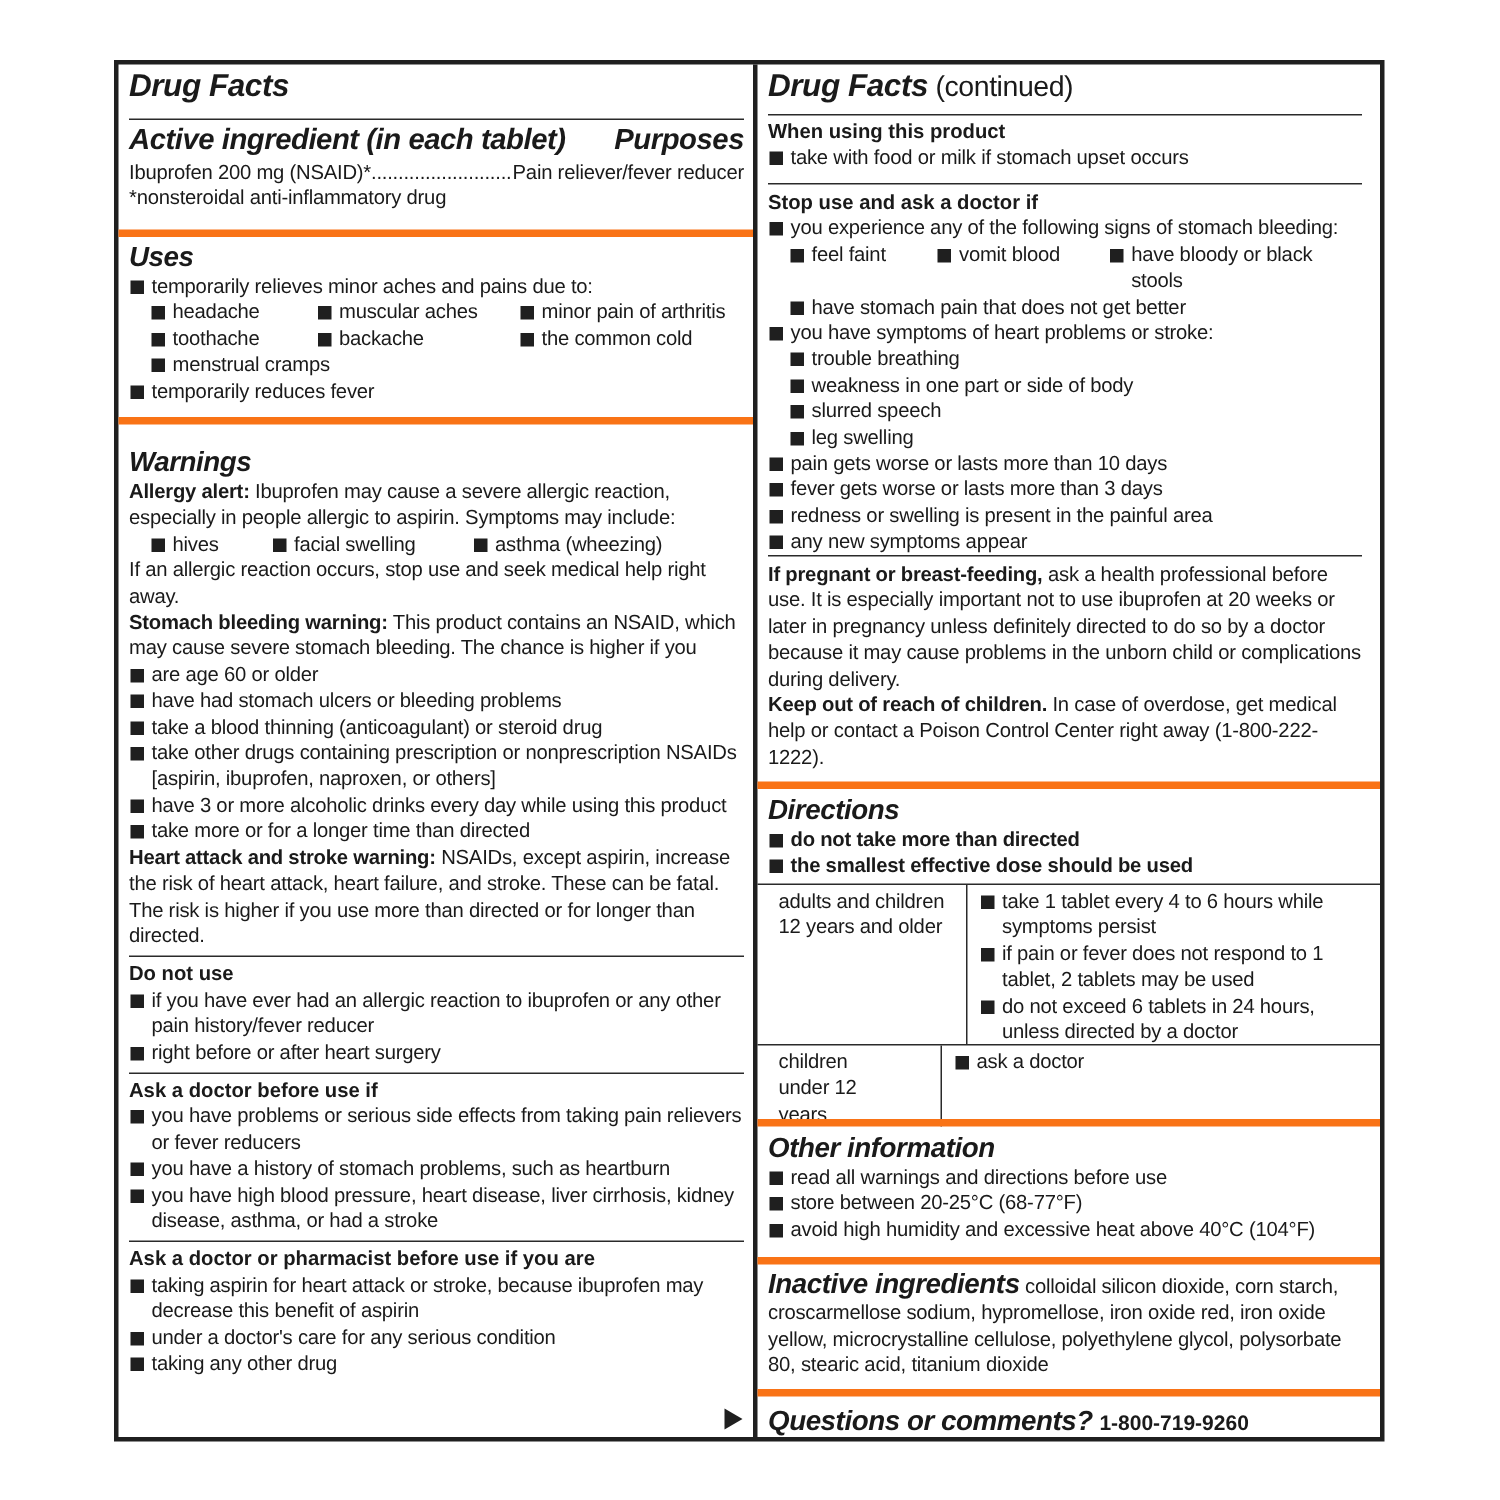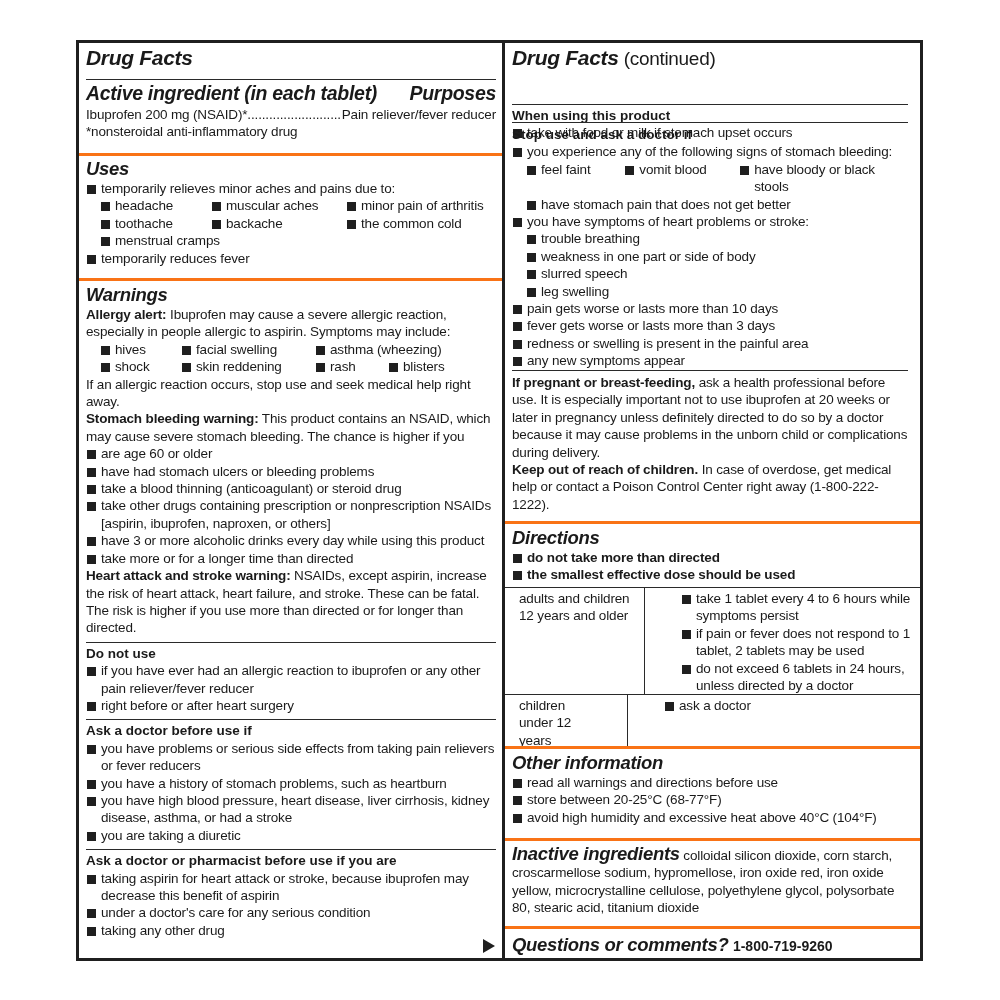--- a/index.html
+++ b/index.html
@@ -5,38 +5,38 @@
   html, body { margin: 0; padding: 0; background: #ffffff; }
   body { width: 1000px; height: 1000px; position: relative; overflow: hidden;
          font-family: "Liberation Sans", sans-serif; color: #1a1a1a; }
   .frame { position: absolute; left: 76px; top: 40px; width: 847px; height: 921px;
            border: 3px solid #1f1f1f; box-sizing: border-box; background: #fff; }
   .col { position: absolute; top: 0; bottom: 0; }
   .col-left { left: 0; width: 424px; }
   .col-right { left: 426px; right: 0; }
   .vdiv { position: absolute; left: 423px; top: 0; bottom: 0; width: 3px; background: #1f1f1f; }
   .sec { position: absolute; left: 0; right: 0; box-sizing: border-box; padding: 0 7px 0 7px; }
-  .thick { border-top: 3px solid #f97316; }
+  .thick { border-top: 5px solid #f97316; }
   .thin { border-top: 1.5px solid #2a2a2a; margin-top: 2px; }
   .h1 { font-weight: bold; font-style: italic; font-size: 21px; line-height: 26px; letter-spacing: -0.3px; }
   .h1 .plain { font-weight: normal; font-style: normal; }
   .h2 { font-weight: bold; font-style: italic; font-size: 18.5px; line-height: 22px; letter-spacing: -0.3px; }
   .hsub { font-weight: bold; font-size: 13.5px; line-height: 17.4px; }
   .t { font-size: 13.5px; line-height: 17.4px; letter-spacing: -0.15px; }
   .b { font-weight: bold; }
   .li { position: relative; padding-left: 15px; font-size: 13.5px; line-height: 17.4px; letter-spacing: -0.15px; }
   .li::before { content: ""; position: absolute; left: 1px; top: 5px; width: 9px; height: 9px; background: #1f1f1f; }
   .li.sub { margin-left: 14px; }
   .row { display: flex; font-size: 13.5px; line-height: 17.4px; }
   .row .li { padding-left: 15px; }
   .ai-head { display: flex; justify-content: space-between; }
   .ai-line { display: flex; font-size: 13.5px; line-height: 17.4px; white-space: nowrap; letter-spacing: -0.15px; }
   .ai-line .dots { flex: 1; overflow: hidden; }
   .dirtable { position: absolute; left: 0; right: 0; border-top: 1.5px solid #2a2a2a; }
-  .dirtable .r { display: flex; gap: 28px; }
+  .dirtable .r { display: flex; }
   .dirtable .c1 { width: 140px; border-right: 1.5px solid #2a2a2a; padding: 2px 6px 6px 14px; box-sizing: border-box; }
   .dirtable .c2 { flex: 1; padding: 2px 8px 6px 8px; box-sizing: border-box; }
   .dirtable .r + .r { border-top: 1.5px solid #2a2a2a; }
   .arrow { position: absolute; width: 0; height: 0; border-top: 7px solid transparent; border-bottom: 7px solid transparent; border-left: 12px solid #1f1f1f; }
   .q-phone { font-weight: bold; font-style: normal; font-size: 14px; letter-spacing: 0; }
   .inline-h { font-weight: bold; font-style: italic; font-size: 18.5px; letter-spacing: -0.3px; }
 </style>
 </head>
 <body>
 
@@ -73,60 +73,53 @@
       <div class="row" style="margin-left:14px;">
         <div class="li" style="width:96px;">toothache</div>
         <div class="li" style="width:120px;">backache</div>
         <div class="li">the common cold</div>
       </div>
       <div class="li sub">menstrual cramps</div>
       <div class="li">temporarily reduces fever</div>
     </div>
 
     <div class="sec thick" style="top:235px;">
-      <div class="h2" style="margin-top:3px;">Warnings</div>
+      <div class="h2" style="margin-top:14px;">Warnings</div>
       <div class="t">
         <span class="b">Allergy alert:</span><span> Ibuprofen may cause a severe allergic reaction, especially in people allergic to aspirin. Symptoms may include:</span>
       </div>
       <div class="row" style="margin-left:14px;">
         <div class="li" style="width:66px;">hives</div>
         <div class="li" style="width:119px;">facial swelling</div>
         <div class="li">asthma (wheezing)</div>
-      </div>
-      <div class="row" style="margin-left:14px;">
-        <div class="li" style="width:66px;">shock</div>
-        <div class="li" style="width:119px;">skin reddening</div>
-        <div class="li" style="width:58px;">rash</div>
-        <div class="li">blisters</div>
       </div>
       <div class="t">If an allergic reaction occurs, stop use and seek medical help right away.</div>
       <div class="t">
         <span class="b">Stomach bleeding warning:</span><span> This product contains an NSAID, which may cause severe stomach bleeding. The chance is higher if you</span>
       </div>
       <div class="li">are age 60 or older</div>
       <div class="li">have had stomach ulcers or bleeding problems</div>
       <div class="li">take a blood thinning (anticoagulant) or steroid drug</div>
       <div class="li">take other drugs containing prescription or nonprescription NSAIDs [aspirin, ibuprofen, naproxen, or others]</div>
       <div class="li">have 3 or more alcoholic drinks every day while using this product</div>
       <div class="li">take more or for a longer time than directed</div>
       <div class="t">
         <span class="b">Heart attack and stroke warning:</span><span> NSAIDs, except aspirin, increase the risk of heart attack, heart failure, and stroke. These can be fatal. The risk is higher if you use more than directed or for longer than directed.</span>
       </div>
 
       <div class="thin" style="margin-top:5px;"></div>
       <div class="hsub" style="margin-top:2px;">Do not use</div>
-      <div class="li">if you have ever had an allergic reaction to ibuprofen or any other pain reliever/fever reducer</div>
+      <div class="li">if you have ever had an allergic reaction to ibuprofen or any other pain history/fever reducer</div>
       <div class="li">right before or after heart surgery</div>
 
       <div class="thin" style="margin-top:5px;"></div>
       <div class="hsub" style="margin-top:2px;">Ask a doctor before use if</div>
       <div class="li">you have problems or serious side effects from taking pain relievers or fever reducers</div>
       <div class="li">you have a history of stomach problems, such as heartburn</div>
       <div class="li">you have high blood pressure, heart disease, liver cirrhosis, kidney disease, asthma, or had a stroke</div>
-      <div class="li">you are taking a diuretic</div>
 
       <div class="thin" style="margin-top:5px;"></div>
       <div class="hsub" style="margin-top:2px;">Ask a doctor or pharmacist before use if you are</div>
       <div class="li">taking aspirin for heart attack or stroke, because ibuprofen may decrease this benefit of aspirin</div>
       <div class="li">under a doctor's care for any serious condition</div>
       <div class="li">taking any other drug</div>
     </div>
 
     <div class="arrow" style="left:404px; top:896px;"></div>
   </div>
@@ -134,21 +127,21 @@
   <div class="vdiv"></div>
 
   <div class="col col-right">
 
     <div class="sec" style="top:2px; padding-right:12px;">
       <div class="h1">
         <span>Drug Facts</span><span class="plain" style="font-size:19px;"> (continued)</span>
       </div>
     </div>
 
-    <div class="sec" style="top:33px; padding-right:12px;margin-top:28px;">
+    <div class="sec" style="top:33px; padding-right:12px;">
       <div style="border-top:1.5px solid #2a2a2a;"></div>
       <div class="hsub" style="margin-top:2px;">When using this product</div>
       <div class="li">take with food or milk if stomach upset occurs</div>
     </div>
 
     <div class="sec" style="top:79px; padding-right:12px;">
       <div style="border-top:1.5px solid #2a2a2a;"></div>
       <div class="hsub" style="margin-top:3px;">Stop use and ask a doctor if</div>
       <div class="li">you experience any of the following signs of stomach bleeding:</div>
       <div class="row" style="margin-left:14px;">

